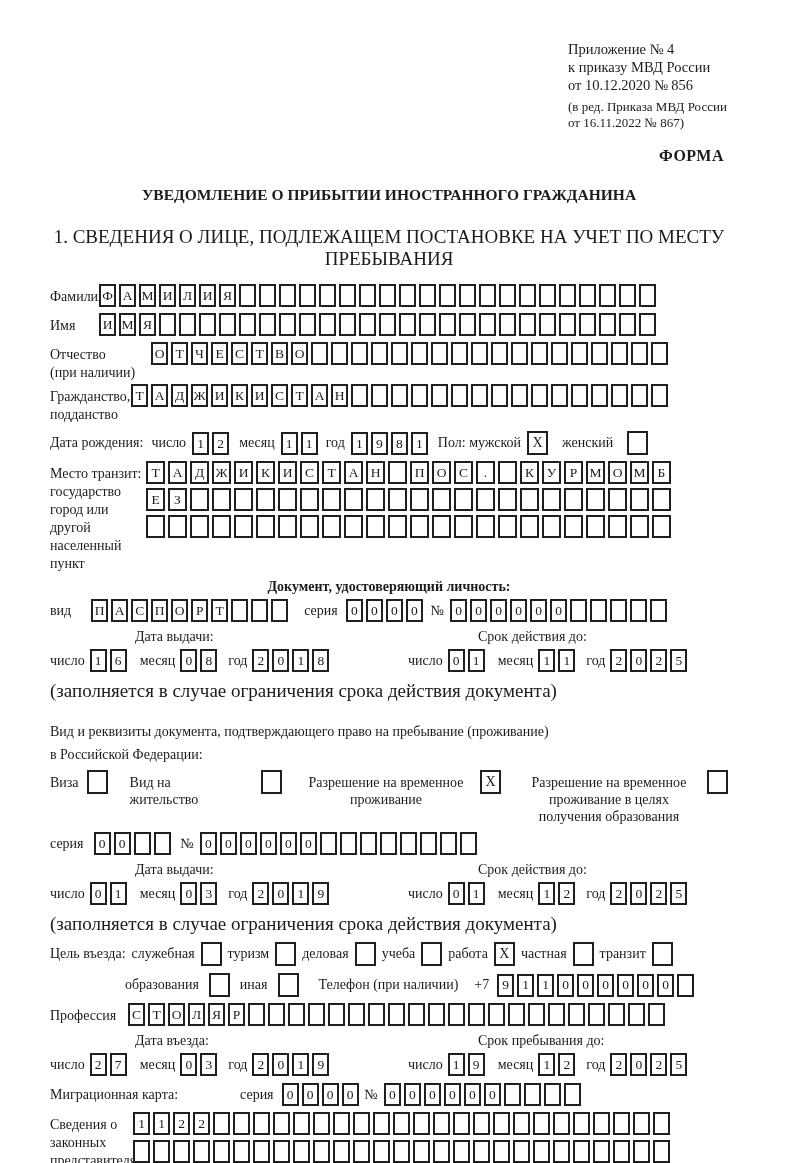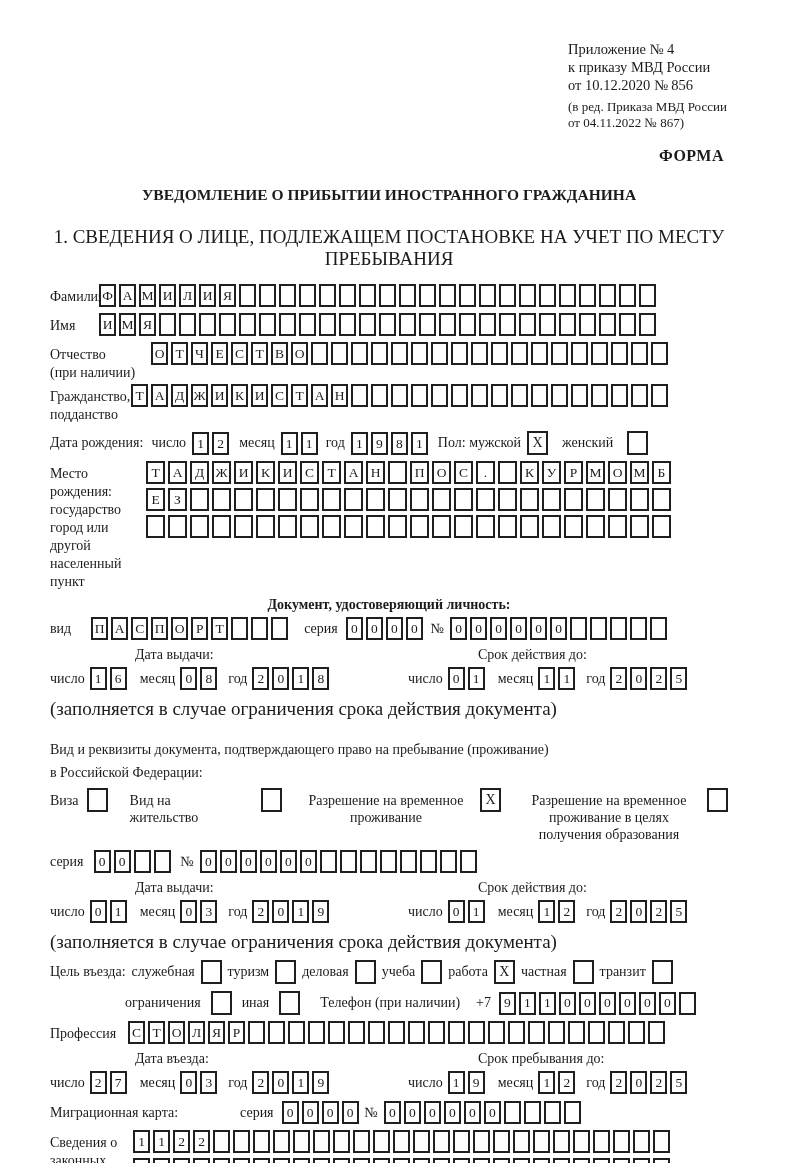--- a/index.html
+++ b/index.html
@@ -86,21 +86,21 @@
 
 <div class="page">
 
   <div class="annex">
     <div>Приложение № 4</div>
     <div>к приказу МВД России</div>
     <div>от 10.12.2020 № 856</div>
   </div>
   <div class="annex-note">
     <div>(в ред. Приказа МВД России</div>
-    <div>от 04.11.2022 № 867)</div>
+    <div>от 16.11.2022 № 867)</div>
   </div>
   <div class="forma">ФОРМА</div>
 
   <div class="title">
     <div>УВЕДОМЛЕНИЕ О ПРИБЫТИИ ИНОСТРАННОГО ГРАЖДАНИНА</div>
   </div>
 
   <div class="sec">1. СВЕДЕНИЯ О ЛИЦЕ, ПОДЛЕЖАЩЕМ ПОСТАНОВКЕ НА УЧЕТ ПО МЕСТУ ПРЕБЫВАНИЯ</div>
 
   <div class="frow" style="margin-top:14px;">
@@ -262,21 +262,21 @@
         <span class="cell">1</span>
       </span>
     <span class="gap10">Пол: мужской</span>
     <span class="chk gap6">X</span>
     <span class="gap14">женский</span>
     <span class="chk gap14"></span>
   </div>
 
   <div class="frow">
     <span class="lbl-col w96">
-      <div>Место рождения:</div>
+      <div>Место транзит:</div>
       <div>государство</div>
       <div>город или другой</div>
       <div>населенный пункт</div>
     </span>
     <span class="stack">
       <div class="cells cells-wide">
           <span class="cell">Т</span>
           <span class="cell">А</span>
           <span class="cell">Д</span>
           <span class="cell">Ж</span>
@@ -554,21 +554,21 @@
     <span class="chk gap6"></span>
     <span class="gap6">работа</span>
     <span class="chk gap6">X</span>
     <span class="gap6">частная</span>
     <span class="chk gap6"></span>
     <span class="gap6">транзит</span>
     <span class="chk gap6"></span>
   </div>
 
   <div class="inlrow">
-    <span class="ind75">ограничения</span>
+    <span class="ind75">образования</span>
     <span class="chk gap10"></span>
     <span class="gap10">иная</span>
     <span class="chk gap10"></span>
     <span class="gap20">Телефон (при наличии)</span>
     <span class="gap16">+7</span>
     <span class="cells gap8">
         <span class="cell">9</span>
         <span class="cell">1</span>
         <span class="cell">1</span>
         <span class="cell">0</span>

